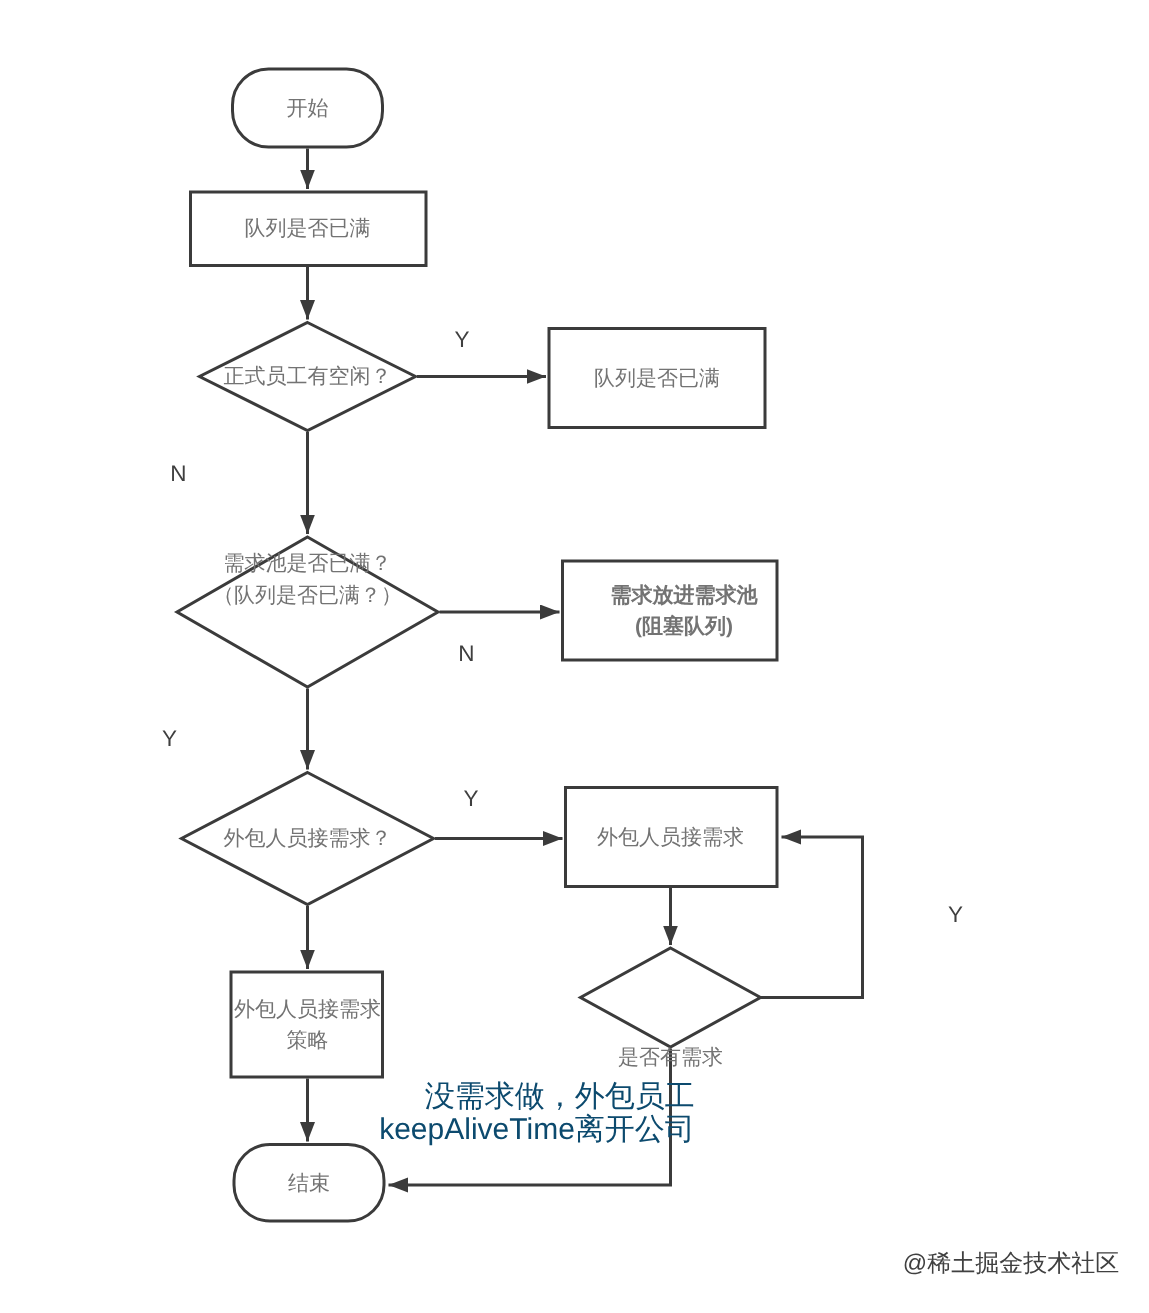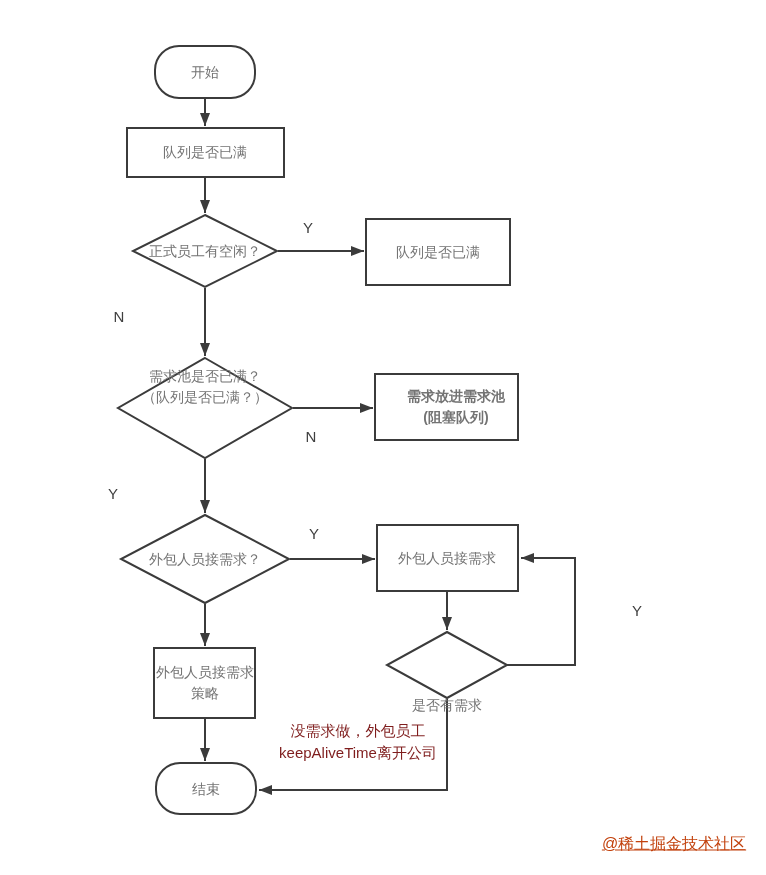--- a/index.html
+++ b/index.html
@@ -17,22 +17,22 @@
   .label {
     position: absolute;
     transform: translate(-50%, -50%);
     font-size: 14px;
     line-height: 21px;
     color: #737373;
     text-align: center;
     white-space: pre-line;
   }
   .edge-label { font-size: 15px; color: #3f3f3f; }
-  .annotation { font-size: 15px; line-height: 22px; color: #7f1d1d; }
-  .watermark  { font-size: 16px; color: #c2410c; white-space: nowrap; text-decoration: underline; }
+  .annotation { font-size: 20px; line-height: 22px; color: #0c4a6e; text-align: right; }
+  .watermark  { font-size: 16px; color: #404040; white-space: nowrap; }
 </style>
 </head>
 <body>
 
 <div class="canvas">
 
   <svg width="766" height="875" viewBox="0 0 766 875">
     <defs>
       <marker id="arrow" markerUnits="userSpaceOnUse" markerWidth="14" markerHeight="11" refX="13" refY="5" orient="auto">
         <path d="M0,0 L13,5 L0,10 Z" fill="#3b3b3b"></path>

